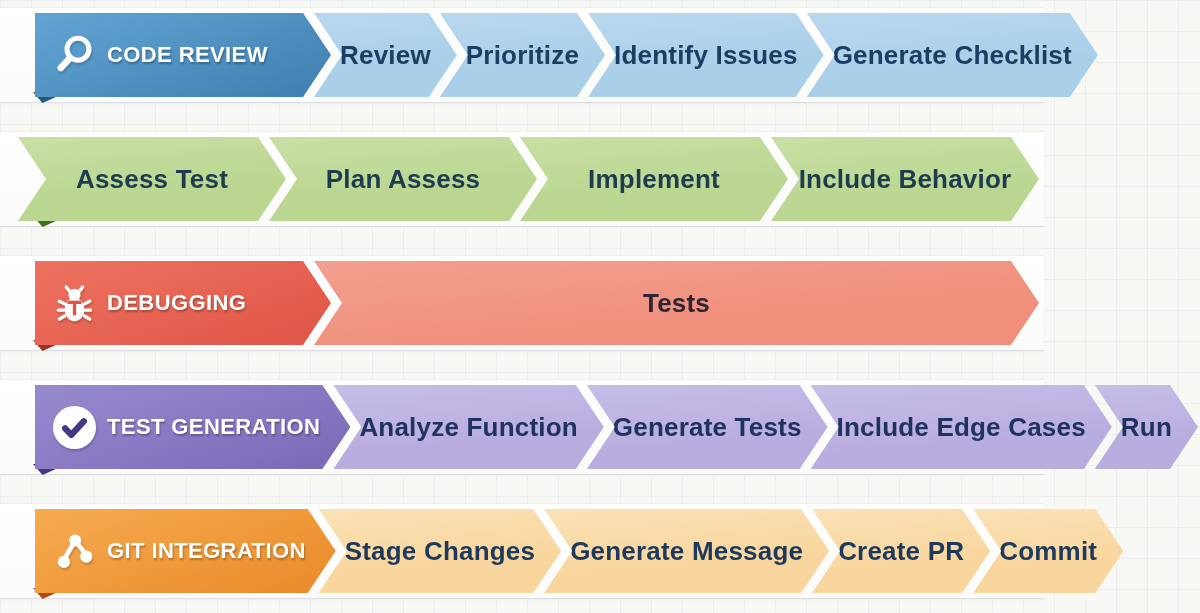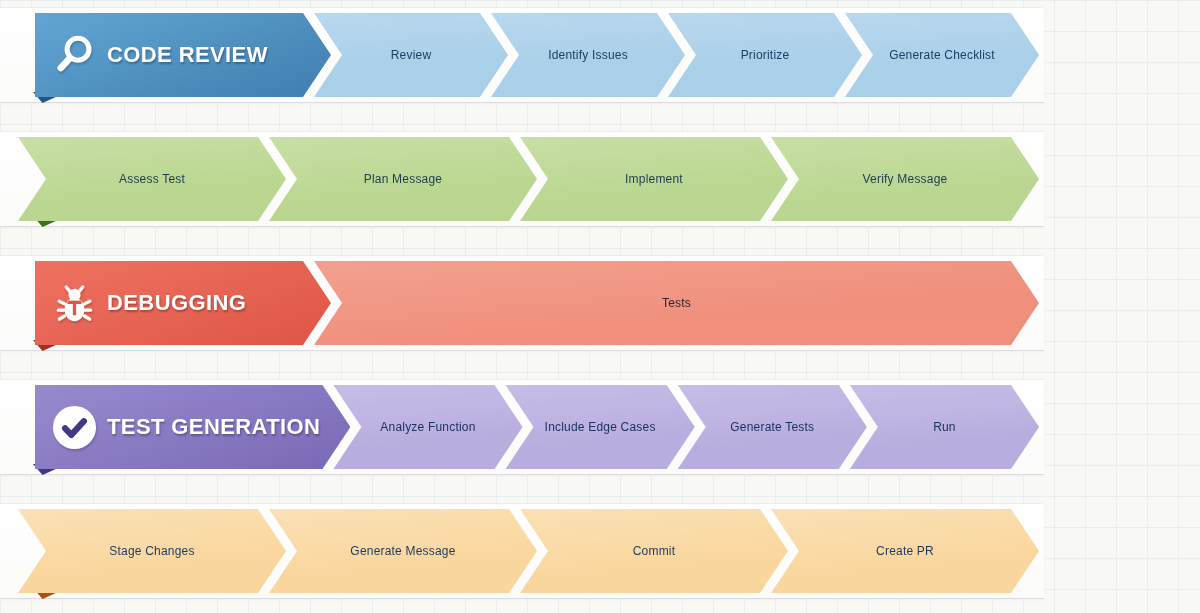--- a/index.html
+++ b/index.html
@@ -31,21 +31,21 @@
     justify-content:flex-start;
     background:linear-gradient(160deg,var(--h1),var(--h2));
     clip-path:polygon(0 0, calc(100% - 28px) 0, 100% 50%, calc(100% - 28px) 100%, 0 100%);
   }
   .step{
     flex:1 1 0;margin-left:-17px;
     background:linear-gradient(175deg,var(--sbgl),var(--sbg) 65%);
     clip-path:polygon(0 0, calc(100% - 28px) 0, 100% 50%, calc(100% - 28px) 100%, 0 100%, 28px 50%);
   }
   .step-label{
-    color:var(--stext);font-size:12px;font-weight:normal;letter-spacing:.2px;
+    color:var(--stext);font-size:26px;font-weight:bold;letter-spacing:.2px;
     padding:0 26px;white-space:nowrap;
   }
   .icon-wrap{
     width:50px;height:50px;margin:0 8px 0 14px;
     display:flex;align-items:center;justify-content:center;flex:0 0 auto;
   }
   .icon-wrap svg{width:47px;height:47px;filter:drop-shadow(1px 2px 1px rgba(0,0,0,.18));}
   .banner-title{
     color:#fff;font-size:22px;font-weight:bold;letter-spacing:.4px;
     text-shadow:1px 2px 2px rgba(0,0,0,.28);white-space:nowrap;padding-right:30px;
@@ -69,42 +69,42 @@
             <circle cx="13.8" cy="8.8" r="5.6" fill="none" stroke="#fff" stroke-width="2.6"></circle>
             <path d="M9.6 13.4 5 18.4" stroke="#fff" stroke-width="3.4" stroke-linecap="round"></path>
           </svg>
         </span>
         <span class="banner-title">CODE REVIEW</span>
       </div>
       <div class="chev step">
         <span class="step-label">Review</span>
       </div>
       <div class="chev step">
-        <span class="step-label">Identify Issues</span>
+        <span class="step-label">Prioritize</span>
       </div>
       <div class="chev step">
-        <span class="step-label">Prioritize</span>
+        <span class="step-label">Identify Issues</span>
       </div>
       <div class="chev step">
         <span class="step-label">Generate Checklist</span>
       </div>
     </div>
     <div class="row-band" style="--h1: #8ec25b; --h2: #649f38; --sbg: #bad690; --sbgl: #c9dfa5; --stext: #1d3c50; --fold: #41701d;">
       <div class="fold"></div>
       <div class="chev step">
         <span class="step-label">Assess Test</span>
       </div>
       <div class="chev step">
-        <span class="step-label">Plan Message</span>
+        <span class="step-label">Plan Assess</span>
       </div>
       <div class="chev step">
         <span class="step-label">Implement</span>
       </div>
       <div class="chev step">
-        <span class="step-label">Verify Message</span>
+        <span class="step-label">Include Behavior</span>
       </div>
     </div>
     <div class="row-band" style="--h1: #ee7260; --h2: #df5546; --sbg: #f08f7c; --sbgl: #f3a08f; --stext: #302434; --fold: #9e3124;">
       <div class="fold"></div>
       <div class="chev banner-head">
         <span class="icon-wrap">
           <svg viewBox="0 0 24 24">
             <g stroke="#fff" stroke-width="1.7" stroke-linecap="round" fill="none">
               <path d="M9.6 5.8 7.8 3.6"></path>
               <path d="M14.4 5.8 16.2 3.6"></path>
@@ -135,37 +135,49 @@
             <circle cx="12" cy="12" r="11" fill="#fff"></circle>
             <path d="M7.2 12.4 l3.2 3.4 6.4-7" fill="none" style="stroke:var(--fold)" stroke-width="3.2" stroke-linecap="round" stroke-linejoin="round"></path>
           </svg>
         </span>
         <span class="banner-title">TEST GENERATION</span>
       </div>
       <div class="chev step">
         <span class="step-label">Analyze Function</span>
       </div>
       <div class="chev step">
-        <span class="step-label">Include Edge Cases</span>
+        <span class="step-label">Generate Tests</span>
       </div>
       <div class="chev step">
-        <span class="step-label">Generate Tests</span>
+        <span class="step-label">Include Edge Cases</span>
       </div>
       <div class="chev step">
         <span class="step-label">Run</span>
       </div>
     </div>
     <div class="row-band" style="--h1: #f6ab51; --h2: #e98a28; --sbg: #f9d69d; --sbgl: #fbe1b6; --stext: #1d3a5e; --fold: #b04d1a;">
       <div class="fold"></div>
+      <div class="chev banner-head">
+        <span class="icon-wrap">
+          <svg viewBox="0 0 24 24">
+            <path d="M7.4 14.9 11.2 8.3" stroke="#fff" stroke-width="2.4"></path>
+            <path d="M13.9 8.5 16.9 12.3" stroke="#fff" stroke-width="2.4"></path>
+            <circle cx="6.6" cy="17.3" r="3.1" fill="#fff"></circle>
+            <circle cx="12.4" cy="6.4" r="3.1" fill="#fff"></circle>
+            <circle cx="18" cy="14.6" r="3.1" fill="#fff"></circle>
+          </svg>
+        </span>
+        <span class="banner-title">GIT INTEGRATION</span>
+      </div>
       <div class="chev step">
         <span class="step-label">Stage Changes</span>
       </div>
       <div class="chev step">
         <span class="step-label">Generate Message</span>
       </div>
       <div class="chev step">
-        <span class="step-label">Commit</span>
+        <span class="step-label">Create PR</span>
       </div>
       <div class="chev step">
-        <span class="step-label">Create PR</span>
+        <span class="step-label">Commit</span>
       </div>
     </div>
   </div>
 
 </body></html>

